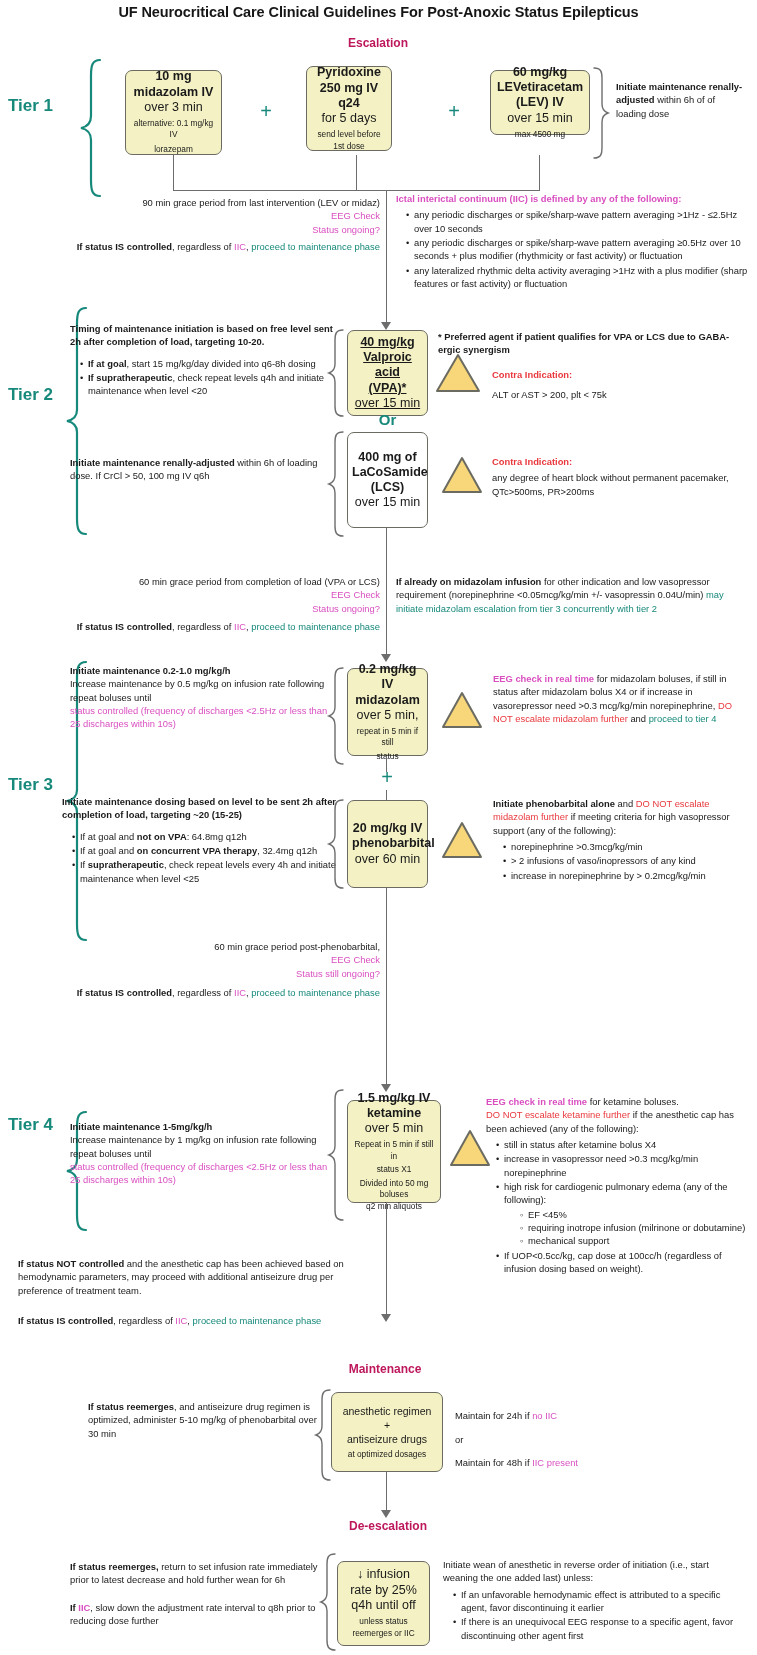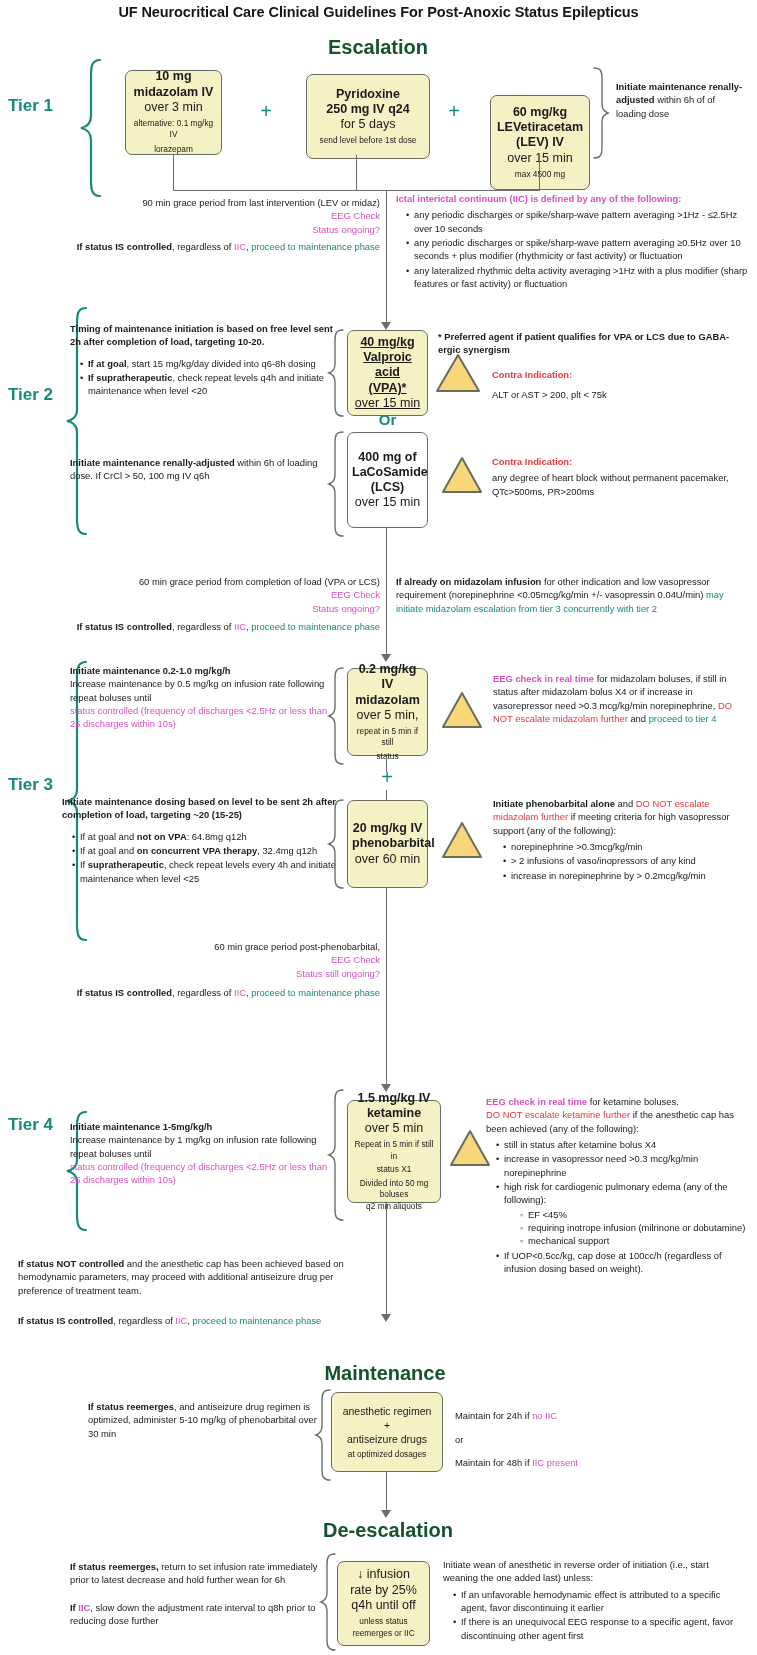--- a/index.html
+++ b/index.html
@@ -23,23 +23,23 @@
     left: 0; top: 4px; width: 757px;
     text-align: center;
     font-size: 14.5px;
     font-weight: bold;
     color: #161616;
     letter-spacing: -0.1px;
   }
 
   
   .section-head {
-    font-size: 20px;
+    font-size: 12px;
     font-weight: bold;
-    color: #14532d;
+    color: #be185d;
     text-align: center;
   }
 
   
   .tier-label {
     font-size: 17px;
     font-weight: bold;
     color: #17897b;
     white-space: nowrap;
   }
@@ -121,30 +121,30 @@
   <div class="abs drug-box" style="left:125px; top:70px; width:97px; height:85px;">
     <div class="db-l1">10 mg</div>
     <div class="db-l1">midazolam IV</div>
     <div class="db-l2">over 3 min</div>
     <div class="db-sm">alternative: 0.1 mg/kg IV</div>
     <div class="db-sm" style="margin-top:4px;">lorazepam</div>
   </div>
 
   <div class="abs plus" style="left:252px; top:100px; width:28px;">+</div>
 
-  <div class="abs drug-box" style="left:306px; top:74px; width:124px; height:85px;">
+  <div class="abs drug-box" style="left:306px; top:66px; width:86px; height:85px;">
     <div class="db-l1">Pyridoxine</div>
     <div class="db-l1">250 mg IV q24</div>
     <div class="db-l2">for 5 days</div>
     <div class="db-sm">send level before 1st dose</div>
   </div>
 
   <div class="abs plus" style="left:440px; top:100px; width:28px;">+</div>
 
-  <div class="abs drug-box" style="left:490px; top:70px; width:100px; height:95px;margin-top:25px;">
+  <div class="abs drug-box" style="left:490px; top:70px; width:100px; height:65px;">
     <div class="db-l1">60 mg/kg</div>
     <div class="db-l1">LEVetiracetam</div>
     <div class="db-l1">(LEV) IV</div>
     <div class="db-l2">over 15 min</div>
     <div class="db-sm">max 4500 mg</div>
   </div>
 
   <div class="abs brace" style="left:592px; top:66px;">
     <svg width="18" height="94" viewBox="0 0 18 94">
       <path d="M2 2 C9 2 10 6 10 12 L10 38 C10 44 13 46 16 47 C13 48 10 50 10 56 L10 82 C10 88 9 92 2 92" fill="none" stroke="#6d6d6d" stroke-width="1.4" stroke-linecap="round"></path>

